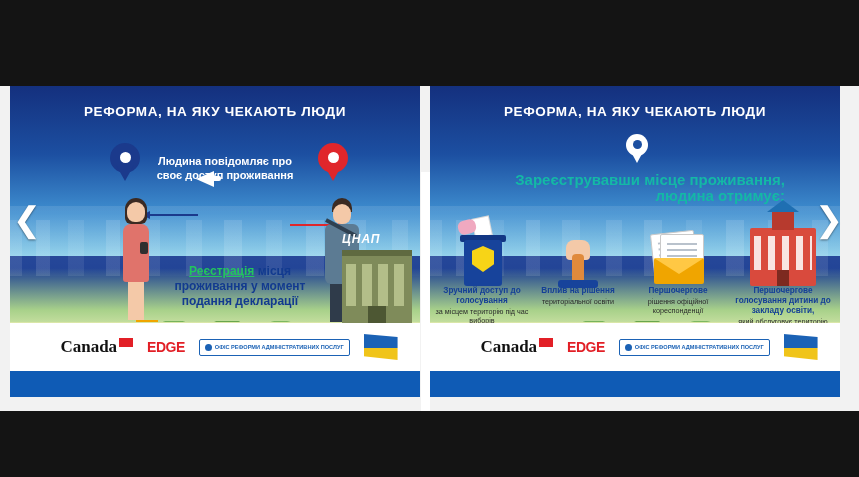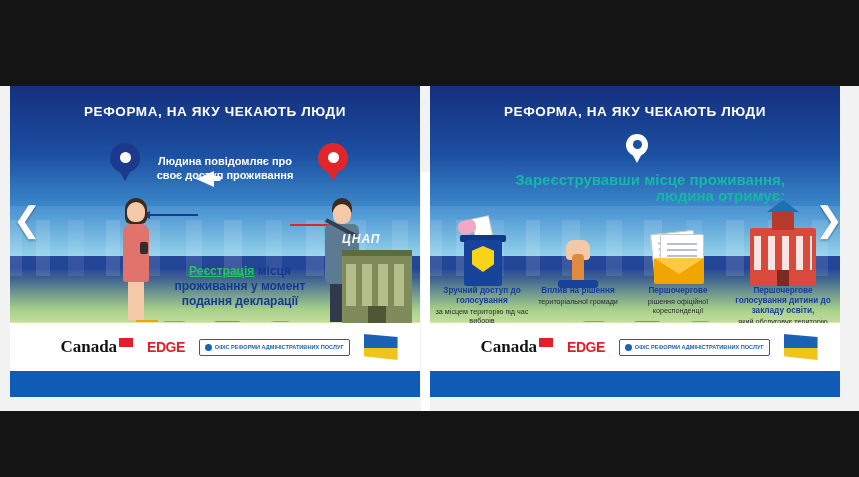--- a/index.html
+++ b/index.html
@@ -644,21 +644,21 @@
 
       <div class="benefit b2">
         <div class="art">
           <span class="hand-vote">
             <span class="palm"></span>
             <span class="arm"></span>
             <span class="base"></span>
           </span>
         </div>
         <div class="b-title">Вплив на рішення</div>
-        <div class="b-sub">територіальної громади</div>
+        <div class="b-sub">територіальної освіти</div>
       </div>
 
       <div class="benefit b3">
         <div class="art">
           <span class="docs">
             <span class="sheet s1">
               <span class="line"></span>
               <span class="line"></span>
               <span class="line"></span>
               <span class="line"></span>

